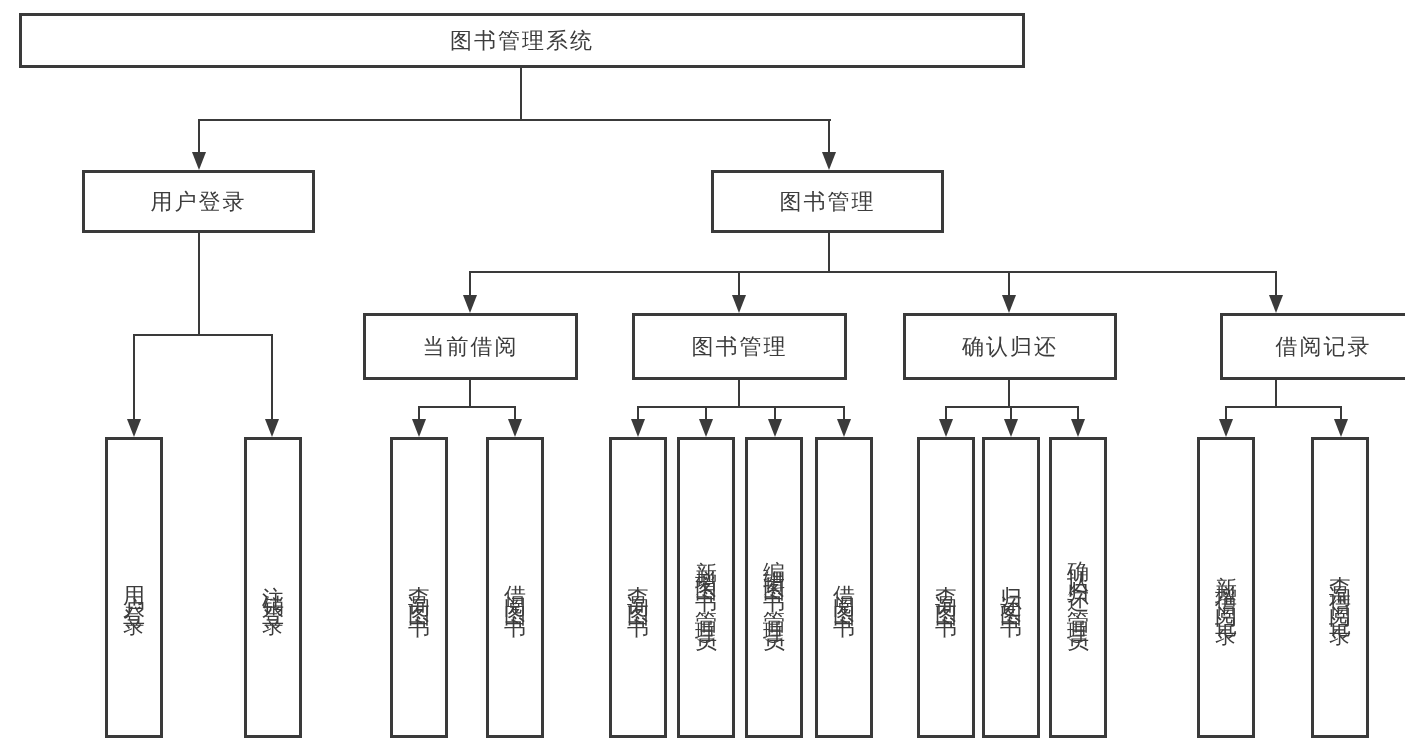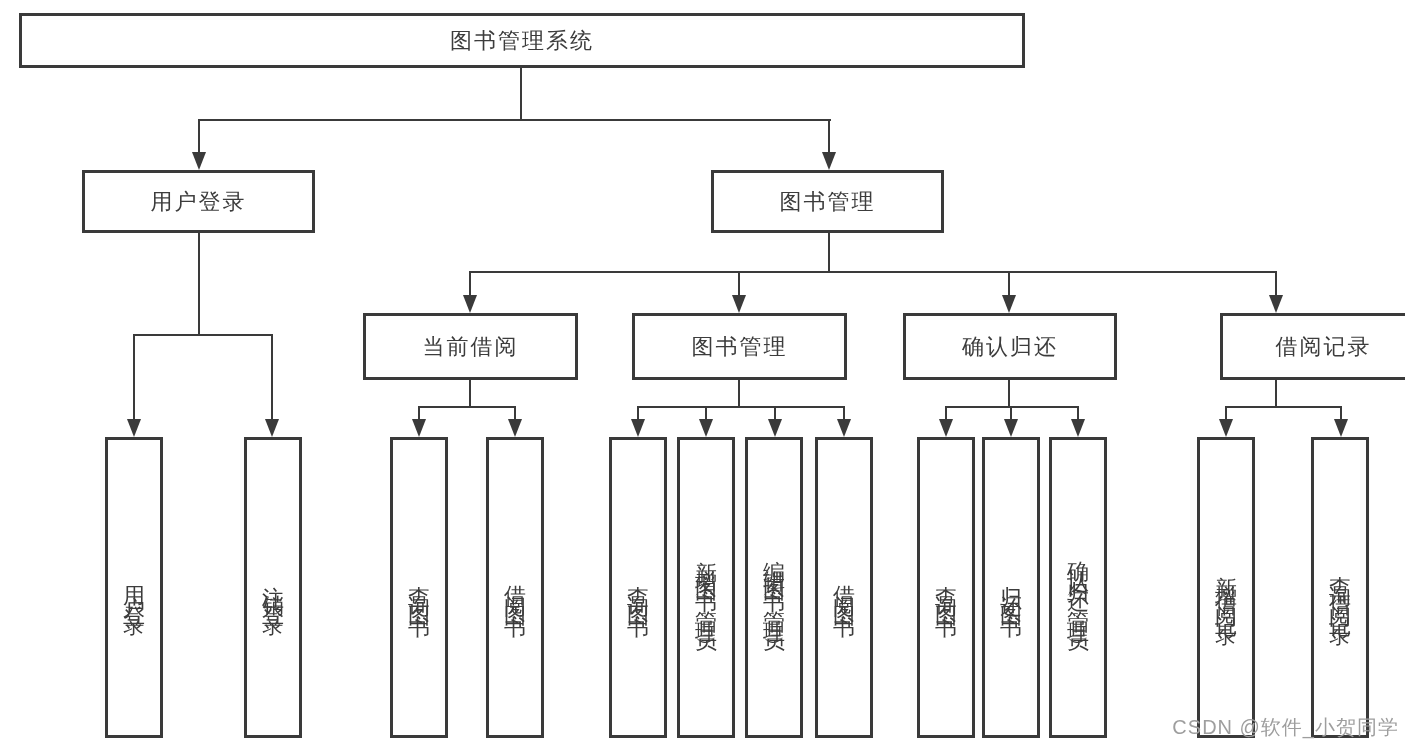--- a/index.html
+++ b/index.html
@@ -185,15 +185,14 @@
   <div class="arrow" style="left:1004px;top:419px"></div>
   <div class="arrow" style="left:1071px;top:419px"></div>
 
   <div class="vline" style="left:1275px;top:380px;height:28px"></div>
   <div class="hline" style="left:1225px;top:406px;width:117px"></div>
   <div class="vline" style="left:1225px;top:406px;height:15px"></div>
   <div class="vline" style="left:1340px;top:406px;height:15px"></div>
   <div class="arrow" style="left:1219px;top:419px"></div>
   <div class="arrow" style="left:1334px;top:419px"></div>
 
-  <div class="watermark">CSDN @软件_小贺同学</div>
 
 </div>
 
 </body></html>

